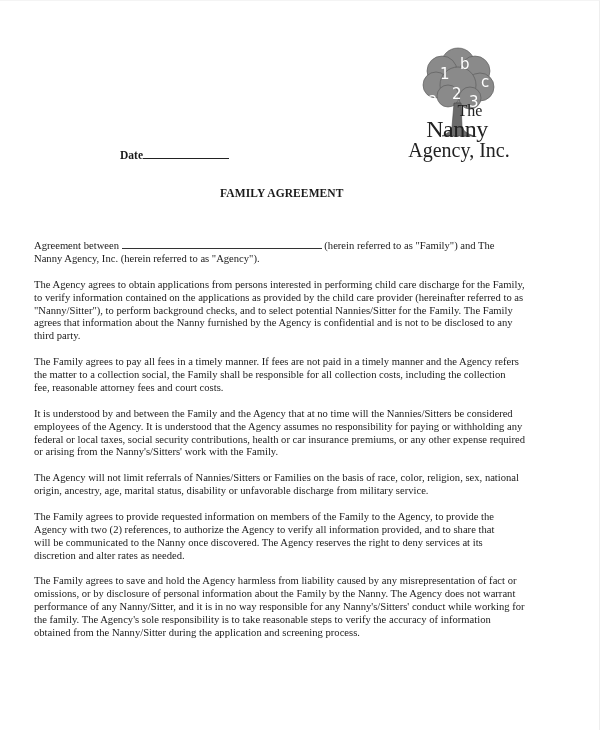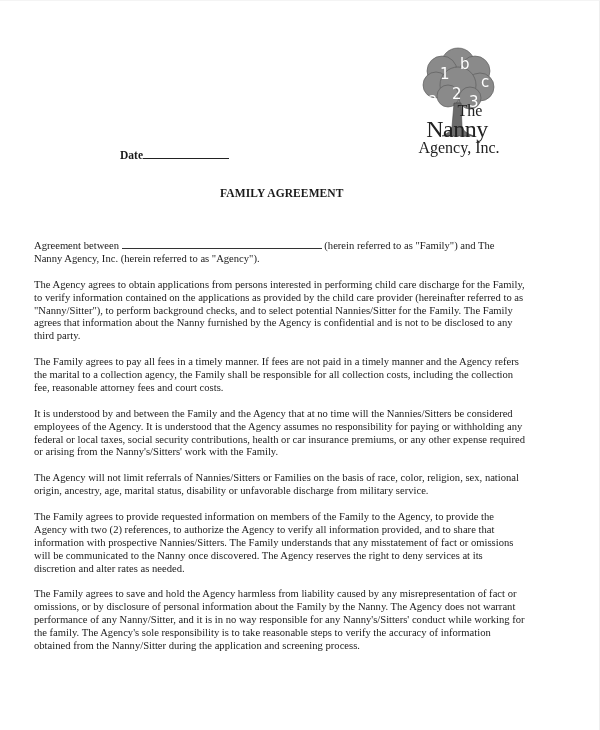--- a/index.html
+++ b/index.html
@@ -16,21 +16,21 @@
     .logo {
       position: absolute; left: 398px; top: 40px; width: 120px; height: 120px;
     }
     .logo-text {
       position: absolute; left: 402px; top: 100px; width: 110px; text-align: center;
       font-family: "Liberation Serif", "DejaVu Serif", serif; color: #222;
       line-height: 1;
     }
     .logo-the { font-size: 16px; display: block; margin-left: 26px; text-align: center; }
     .logo-nanny { font-size: 24px; display: block; letter-spacing: -0.5px; margin-top: -2px; }
-    .logo-agency { font-size: 16px; display: block; margin-top: -1px; margin-left: 4px; }
+    .logo-agency { font-size: 20px; display: block; margin-top: -1px; margin-left: 4px; }
     .date-line {
       position: absolute; left: 76px; top: 147px;
       font-size: 11.5px; font-weight: bold; margin-left: 44px;
     }
     .date-blank {
       display: inline-block; width: 86px; border-bottom: 1px solid #222;
       vertical-align: baseline; height: 10px;
     }
     .title {
       position: absolute; left: 220px; top: 186px;
@@ -97,37 +97,36 @@
     </p>
     <p>
       <span class="line">The Agency agrees to obtain applications from persons interested in performing child care discharge for the Family,</span>
       <span class="line">to verify information contained on the applications as provided by the child care provider (hereinafter referred to as</span>
       <span class="line">"Nanny/Sitter"), to perform background checks, and to select potential Nannies/Sitter for the Family.  The Family</span>
       <span class="line">agrees that information about the Nanny furnished by the Agency is confidential and is not to be disclosed to any</span>
       <span class="line">third party.</span>
     </p>
     <p>
       <span class="line">The Family agrees to pay all fees in a timely manner.  If fees are not paid in a timely manner and the Agency refers</span>
-      <span class="line">the marital to a collection agency, the Family shall be responsible for all collection costs, including the collection</span>
+      <span class="line">the matter to a collection social, the Family shall be responsible for all collection costs, including the collection</span>
       <span class="line">fee, reasonable attorney fees and court costs.</span>
     </p>
     <p>
       <span class="line">It is understood by and between the Family and the Agency that at no time will the Nannies/Sitters be considered</span>
       <span class="line">employees of the Agency.  It is understood that the Agency assumes no responsibility for paying or withholding any</span>
       <span class="line">federal or local taxes, social security contributions, health or car insurance premiums, or any other expense required</span>
       <span class="line">or arising from the Nanny's/Sitters' work with the Family.</span>
     </p>
     <p>
       <span class="line">The Agency will not limit referrals of Nannies/Sitters or Families on the basis of race, color, religion, sex, national</span>
       <span class="line">origin, ancestry, age, marital status, disability or unfavorable discharge from military service.</span>
     </p>
     <p>
       <span class="line">The Family agrees to provide requested information on members of the Family to the Agency, to provide the</span>
       <span class="line">Agency with two (2) references, to authorize the Agency to verify all information provided, and to share that</span>
-      <span class="line">information with prospective Nannies/Sitters.  The Family understands that any misstatement of fact or omissions</span>
       <span class="line">will be communicated to the Nanny once discovered.   The Agency reserves the right to deny services at its</span>
       <span class="line">discretion and alter rates as needed.</span>
     </p>
     <p>
       <span class="line">The Family agrees to save and hold the Agency harmless from liability caused by any misrepresentation of fact or</span>
       <span class="line">omissions, or by disclosure of personal information about the Family by the Nanny.  The Agency does not warrant</span>
       <span class="line">performance of any Nanny/Sitter, and it is in no way responsible for any Nanny's/Sitters' conduct while working for</span>
       <span class="line">the family.  The Agency's sole responsibility is to take reasonable steps to verify the accuracy of information</span>
       <span class="line">obtained from the Nanny/Sitter during the application and screening process.</span>
     </p>

